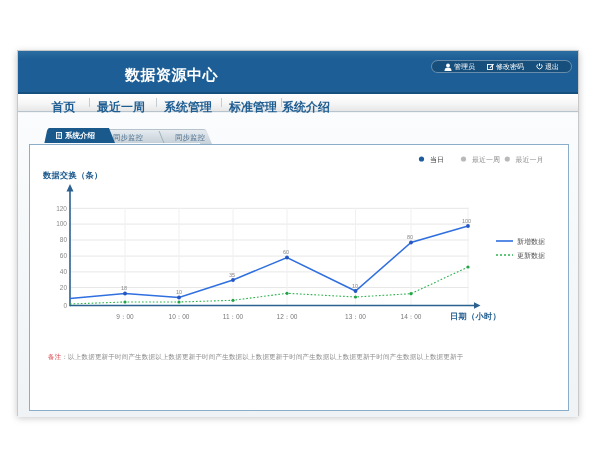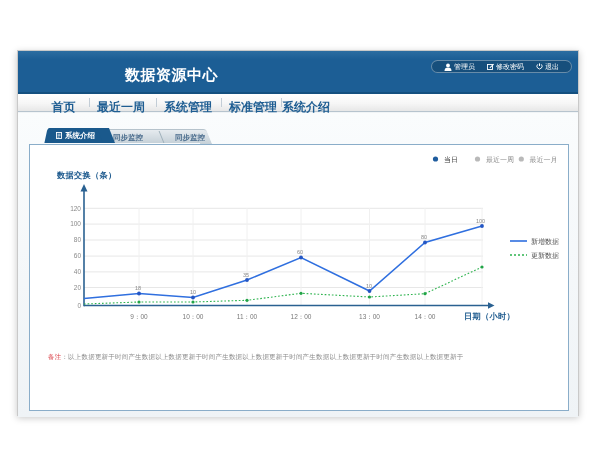--- a/index.html
+++ b/index.html
@@ -15,23 +15,23 @@
 .pill .it { display:flex; align-items:center; gap:2px; }
 .nav { position:absolute; left:0; top:43px; width:100%; height:18px; background:linear-gradient(180deg,#ffffff 0%,#f6f6f6 55%,#e7e7e7 100%); border-bottom:1px solid #b7c4ce; }
 .nav span { position:absolute; top:5px; transform:translateX(-50%); font-size:12px; font-weight:bold; color:#1e5d92; white-space:nowrap; }
 .nav i { position:absolute; top:4px; width:1px; height:9px; background:#c3cdd6; }
 .content { position:absolute; left:0; top:62px; width:100%; height:304px; background:linear-gradient(180deg,#fafcfd 0%, #eff3f6 100%); }
 .tab1 { position:absolute; left:30px; top:15px; width:58px; height:15px; background:#1a598c; border-radius:2px 0 0 0; color:#fff; font-size:7.5px; font-weight:bold; line-height:15px; padding-left:8px; white-space:nowrap; z-index:2; }
 .tab1:after { content:""; position:absolute; right:-6px; top:0; width:12px; height:100%; background:#1a598c; transform:skewX(22deg); z-index:-1; }
 .tab1:before { content:""; position:absolute; left:-2px; top:0; width:8px; height:100%; background:#1a598c; transform:skewX(-12deg); border-radius:3px 0 0 0; z-index:-1; }
 .tabg { position:absolute; left:79px; top:15.5px; width:106px; height:14.5px; background:linear-gradient(180deg,#e6ebef 0%, #c6d1d8 100%); border-top:1px solid #b6c3cc; border-radius:0 3px 0 0; z-index:1; }
 .tabg:after { content:""; position:absolute; right:-6px; top:-1px; width:12px; height:100%; background:linear-gradient(180deg,#e6ebef 0%, #c6d1d8 100%); border-top:1px solid #b6c3cc; transform:skewX(22deg); border-radius:0 3px 0 0; }
-.tabg span { position:absolute; top:3px; z-index:3; transform:translateX(-50%); font-size:7.5px; font-weight:bold; color:#4f7090; white-space:nowrap; }
+.tabg span { position:absolute; top:3px; z-index:3; transform:translateX(-50%); font-size:7.5px; font-weight:normal; color:#4f7090; white-space:nowrap; }
 .tabg .diag { position:absolute; left:64px; top:1px; width:1px; height:12px; background:#9fb0bb; transform:skewX(22deg); }
-.panel { position:absolute; left:11px; top:31px; width:540px; height:267px; background:#fff; border:1px solid #8aadc9;padding-left:14px; }
+.panel { position:absolute; left:11px; top:31px; width:540px; height:267px; background:#fff; border:1px solid #8aadc9; }
 .note { position:absolute; left:18px; top:208px; font-size:6.5px; color:#8a8a8a; letter-spacing:0.2px; white-space:nowrap; }
 .note b { color:#d9363e; font-weight:normal; }
 .ticon { display:inline-block; vertical-align:-1px; margin-right:3px; }
 </style>
 </head>
 <body>
 <div class="page">
   <div class="header">
     <div class="title">数据资源中心</div>
     <div class="pill">

